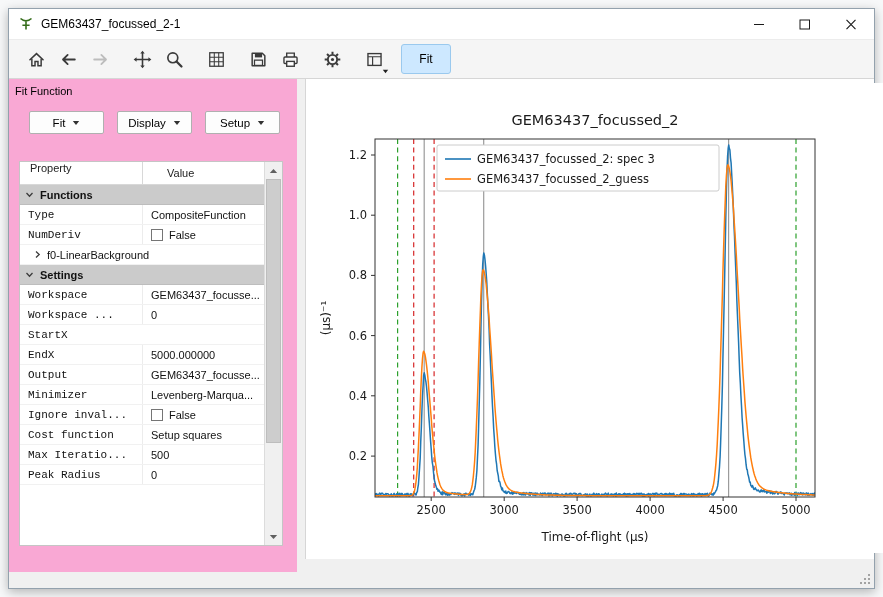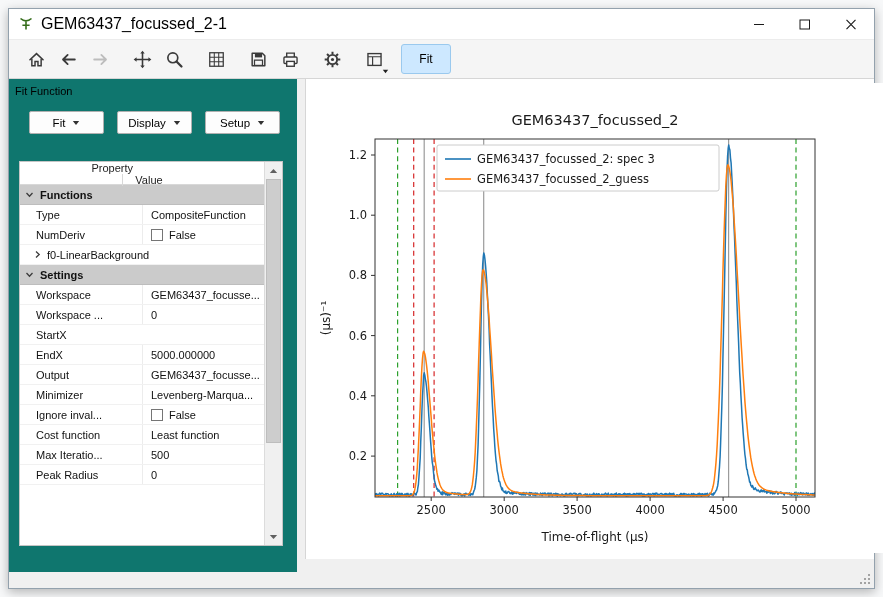--- a/index.html
+++ b/index.html
@@ -2,47 +2,47 @@
 <html><head>
 <meta charset="utf-8">
 <style>
   html,body{margin:0;padding:0;background:#f7f8f9;font-family:"Liberation Sans",sans-serif;}
   .stage{position:relative;width:883px;height:597px;overflow:hidden;}
   .window{position:absolute;left:8px;top:8px;width:865px;height:579px;background:#f0f0f0;
           border:1px solid #93a1ad;box-shadow:0 3px 10px rgba(0,0,0,.28);display:flex;flex-direction:column;}
   
   .titlebar{height:30px;background:#ffffff;display:flex;align-items:center;flex:0 0 auto;border-bottom:1px solid #ececec;}
   .app-icon{width:16px;height:16px;margin-left:9px;display:flex;align-items:center;justify-content:center;}
-  .title{font-size:16px;color:#000;margin-left:7px;white-space:nowrap;}
+  .title{font-size:12px;color:#000;margin-left:7px;white-space:nowrap;}
   .win-controls{margin-left:auto;display:flex;height:100%;}
   .win-btn{width:46px;height:100%;display:flex;align-items:center;justify-content:center;cursor:default;}
   
   .toolbar{height:38px;background:#f5f5f5;display:flex;align-items:center;padding-left:12px;flex:0 0 auto;}
   .tb-btn{width:28px;height:28px;display:flex;align-items:center;justify-content:center;position:relative;
           border:1px solid transparent;border-radius:3px;margin-right:2px;}
   .tb-btn.group{margin-left:10px;}
   .tb-btn.text{width:auto;min-width:30px;padding:0 9px;font-size:12px;color:#000;}
   .tb-btn.active{background:#cde8ff;border:1px solid #9ac9ee;}
   .tb-btn .dd{position:absolute;right:-1px;bottom:-1px;line-height:0;}
   
   .main{flex:1 1 auto;position:relative;border-top:1px solid #d6d6d6;}
-  .dock{position:absolute;left:0;top:0;bottom:16px;width:288px;background:#0f766e;}
+  .dock{position:absolute;left:0;top:0;bottom:16px;width:288px;background:#f9a8d4;}
   .dock-title{font-size:11px;color:#000;padding:6px 0 0 6px;}
   .btn-row{position:absolute;left:0;top:32px;width:100%;display:flex;padding-left:20px;gap:13px;box-sizing:border-box;}
   .p-btn{width:75px;height:23px;background:#fdfdfd;border:1px solid #b0b0b0;border-radius:2px;
          font-size:11.5px;display:flex;align-items:center;justify-content:center;gap:7px;box-sizing:border-box;}
   
   .prop-table{position:absolute;left:10px;top:82px;width:264px;height:385px;background:#fff;
               border:1px solid #c5c5c5;box-sizing:border-box;overflow:hidden;}
   .pt-inner{position:absolute;left:0;top:0;right:17px;bottom:0;overflow:hidden;}
-  .pt-header{display:flex;height:22px;align-items:center;font-size:11px;color:#222;background:#fff;border-bottom:1px solid #d8d8d8;flex-direction:column;}
+  .pt-header{display:flex;height:22px;font-size:11px;color:#222;background:#fff;border-bottom:1px solid #d8d8d8;}
   .h1{width:122px;padding-left:10px;box-sizing:border-box;}
-  .h2{flex:1;padding-left:12px;border-left:1px solid #d8d8d8;height:100%;display:flex;align-items:center;box-sizing:border-box;}
+  .h2{flex:1;padding-left:24px;border-left:1px solid #d8d8d8;height:100%;display:flex;align-items:center;box-sizing:border-box;}
   .pt-row{display:flex;height:19px;align-items:center;font-size:11px;color:#111;border-bottom:1px solid #f1f1f1;}
-  .pt-row .c1{width:122px;padding-left:16px;box-sizing:border-box;white-space:nowrap;overflow:hidden;}
+  .pt-row .c1{width:122px;padding-left:8px;box-sizing:border-box;white-space:nowrap;overflow:hidden;font-family:Liberation Mono, monospace;}
   .pt-row .c2{flex:1;padding-left:8px;border-left:1px solid #ececec;height:100%;display:flex;align-items:center;
               white-space:nowrap;overflow:hidden;box-sizing:border-box;}
   .pt-row.section{background:#cbcbcb;font-weight:bold;border-bottom:1px solid #bdbdbd;}
   .pt-row.section .chev{margin:0 6px 0 5px;line-height:0;}
   .pt-row.group .chev{margin:0 5px 0 13px;line-height:0;}
   .checkbox{width:12px;height:12px;border:1px solid #757575;background:#fff;display:inline-flex;
             align-items:center;justify-content:center;margin-right:6px;box-sizing:border-box;}
   
   .pt-scroll{position:absolute;right:0;top:0;bottom:0;width:17px;background:#f0f0f0;border-left:1px solid #dcdcdc;}
   .sb-arrow{position:absolute;left:0;width:100%;height:17px;display:flex;align-items:center;justify-content:center;}
@@ -239,21 +239,21 @@
                 </div>
                 <div class="pt-row">
                   <span class="c1">Ignore inval...</span>
                   <span class="c2">
                     <span class="checkbox"></span>
                     <span>False</span>
                   </span>
                 </div>
                 <div class="pt-row">
                   <span class="c1">Cost function</span>
-                  <span class="c2">Least function</span>
+                  <span class="c2">Setup squares</span>
                 </div>
                 <div class="pt-row">
                   <span class="c1">Max Iteratio...</span>
                   <span class="c2">500</span>
                 </div>
                 <div class="pt-row">
                   <span class="c1">Peak Radius</span>
                   <span class="c2">0</span>
                 </div>
               </div>

